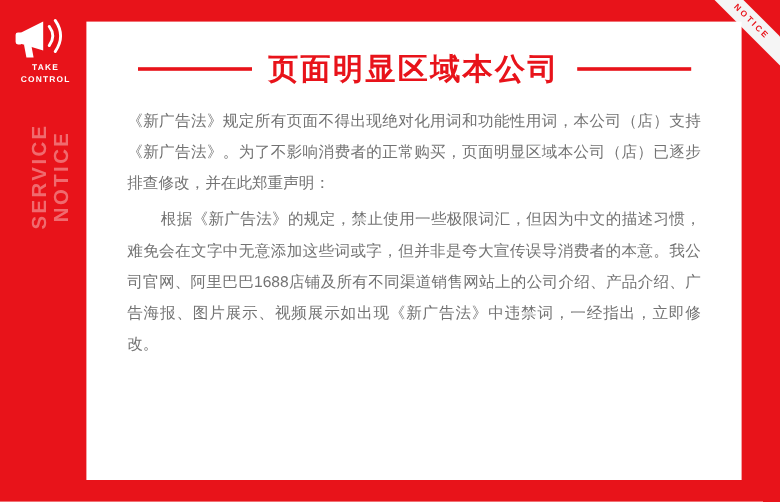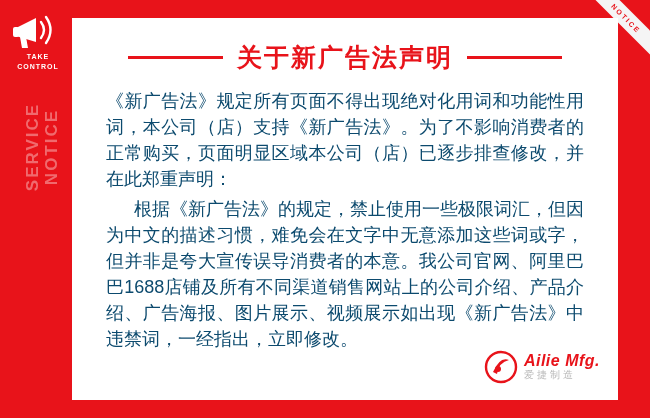--- a/index.html
+++ b/index.html
@@ -90,22 +90,22 @@
   .title-text {
     color: #e8131a;
     font-size: 25px;
     font-weight: bold;
     letter-spacing: 2px;
     padding: 0 14px;
     white-space: nowrap;
   }
   .body-text {
     margin: 14px 34px 0 34px;
-    color: #0c4a6e;
-    font-size: 18px;
+    color: #737373;
+    font-size: 13px;
     line-height: 26px;
     text-align: justify;
   }
   .body-text p {
     margin: 0 0 4px 0;
     text-indent: 0;
   }
   .body-text p.indent {
     text-indent: 28px;
   }
@@ -177,37 +177,24 @@
     </div>
     <div class="vert-text">
       <span>SERVICE</span>
       <span class="line2">NOTICE</span>
     </div>
   </div>
 
   <div class="card">
     <div class="title-row">
       <div class="title-rule"></div>
-      <div class="title-text">关于新广告法声明</div>
+      <div class="title-text">页面明显区域本公司</div>
       <div class="title-rule"></div>
     </div>
 
     <div class="body-text">
       <p>《新广告法》规定所有页面不得出现绝对化用词和功能性用词，本公司（店）支持《新广告法》。为了不影响消费者的正常购买，页面明显区域本公司（店）已逐步排查修改，并在此郑重声明：</p>
       <p class="indent">根据《新广告法》的规定，禁止使用一些极限词汇，但因为中文的描述习惯，难免会在文字中无意添加这些词或字，但并非是夸大宣传误导消费者的本意。我公司官网、阿里巴巴1688店铺及所有不同渠道销售网站上的公司介绍、产品介绍、广告海报、图片展示、视频展示如出现《新广告法》中违禁词，一经指出，立即修改。</p>
     </div>
 
-    <div class="brand">
-      <div class="brand-mark">
-        <svg width="34" height="34" viewBox="0 0 34 34">
-          <circle cx="17" cy="17" r="15" fill="none" stroke="#e8131a" stroke-width="2.4"></circle>
-          <path d="M9 22 q7 -16 16 -12 q-10 2 -12 14 z" fill="#e8131a"></path>
-          <circle cx="14" cy="19" r="3" fill="#e8131a"></circle>
-        </svg>
-      </div>
-      <div class="brand-text">
-        <div class="brand-name">Ailie Mfg.</div>
-        <div class="brand-sub">爱捷制造</div>
-      </div>
-    </div>
   </div>
 
 </div>
 
 </body></html>

